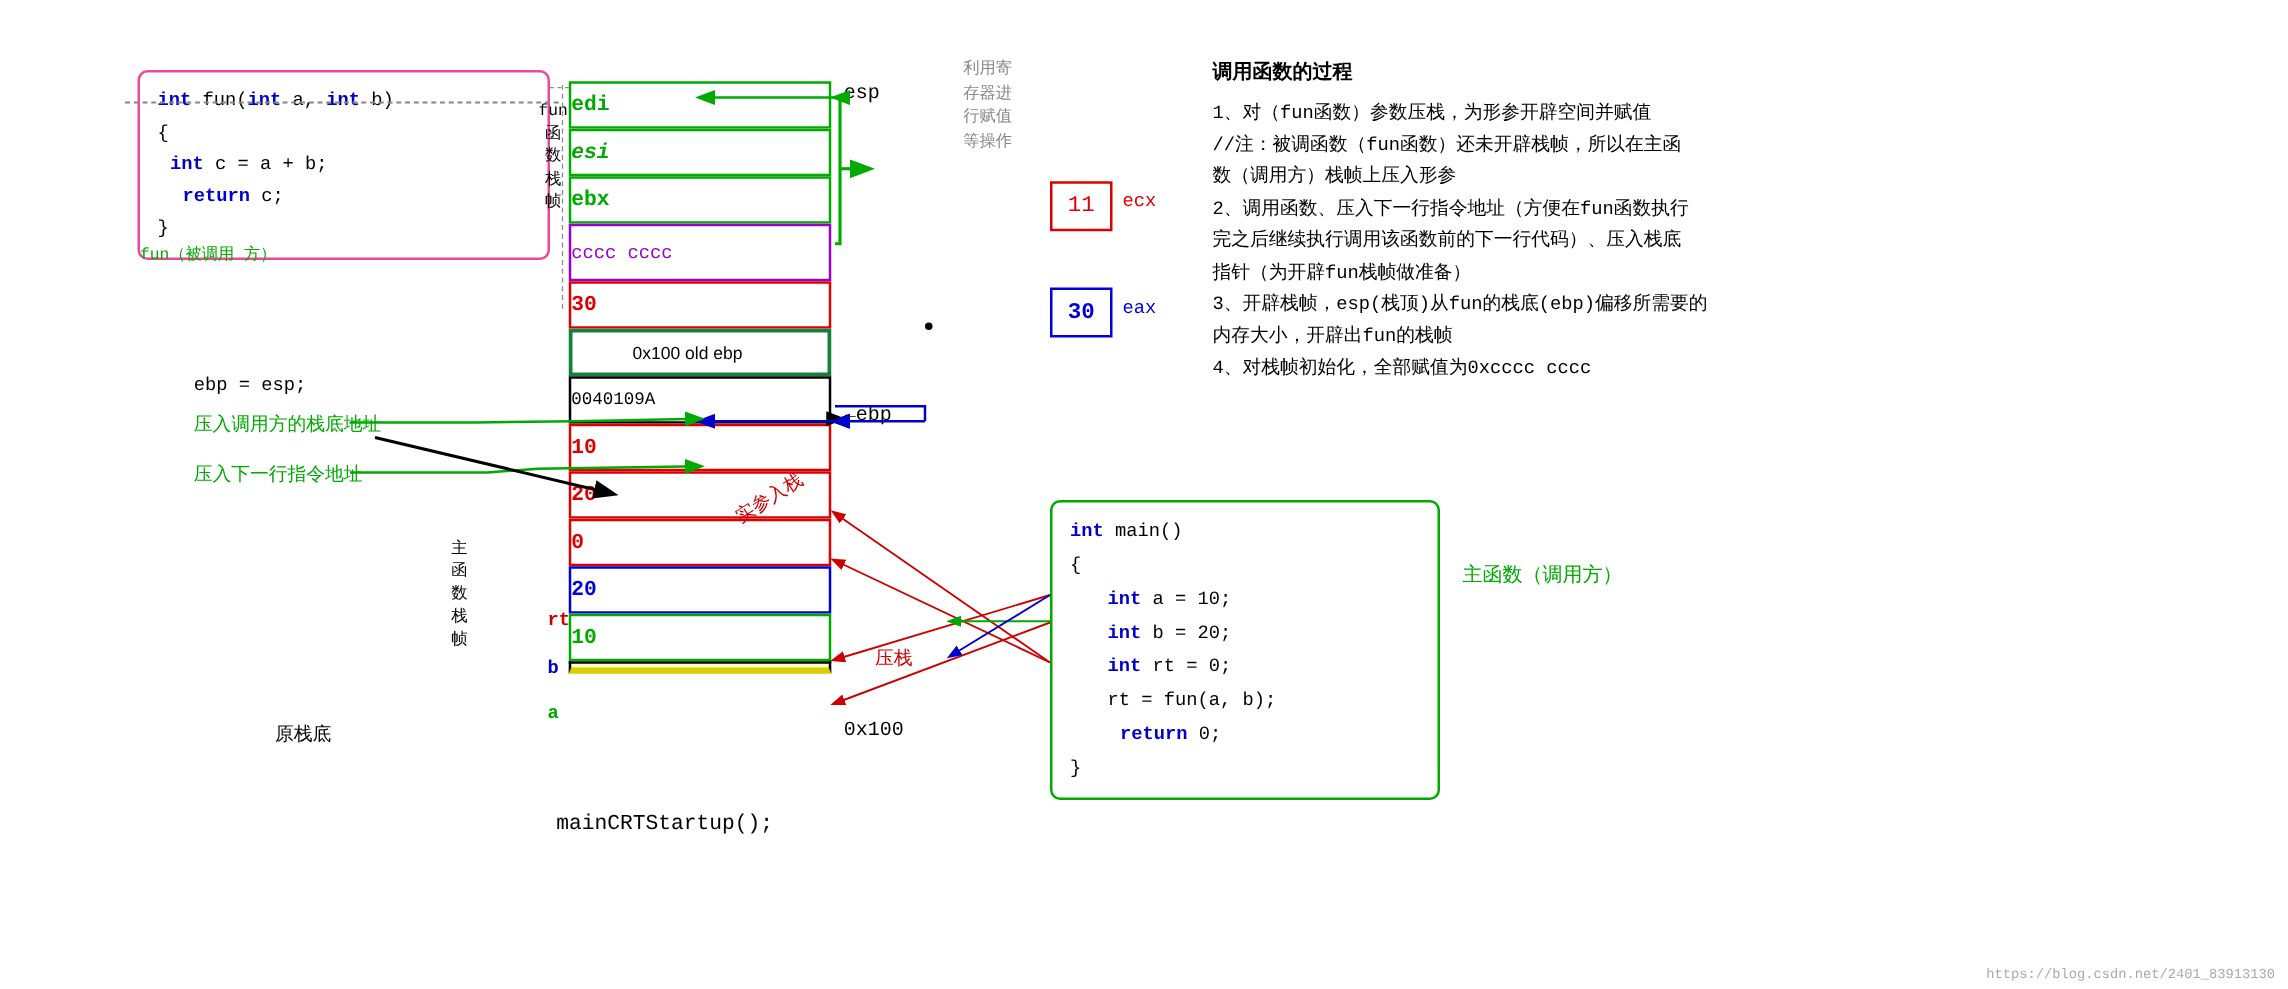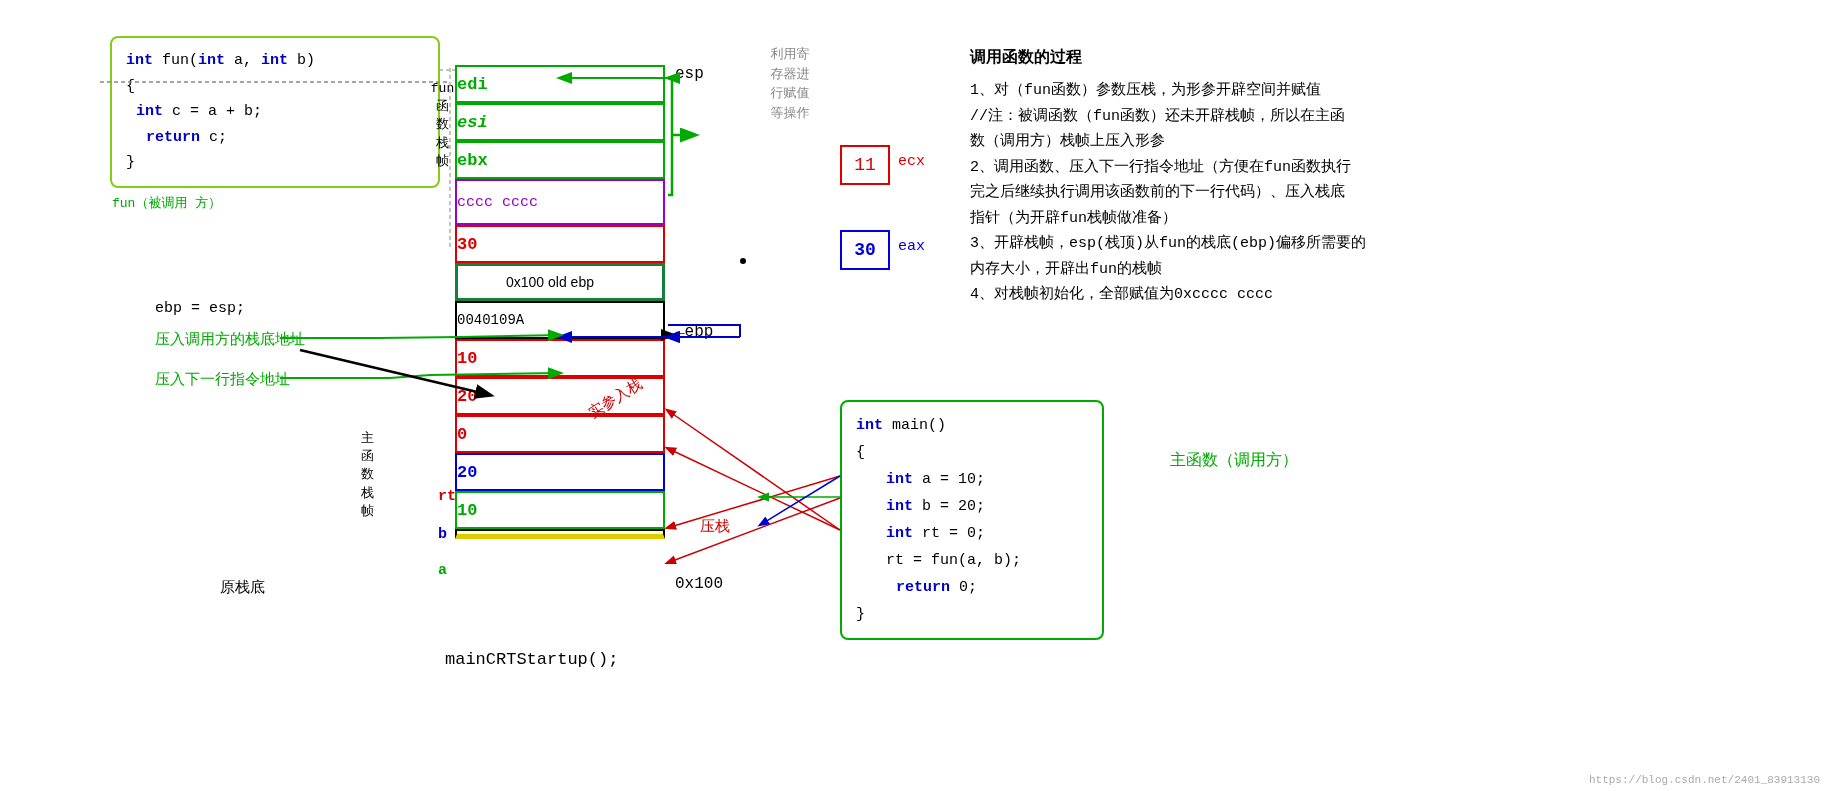--- a/index.html
+++ b/index.html
@@ -9,37 +9,37 @@
       background: #fff;
       font-family: 'Courier New', monospace;
       position: relative;
       overflow: hidden;
     }
 
     
     .fun-code-box {
       position: absolute;
       left: 110px;
-      top: 36px;
+      top: 56px;
       width: 330px;
-      border: 2px solid #84cc16;
+      border: 2px solid #ec4899;
       border-radius: 8px;
       padding: 10px 14px;
       background: #fff;
       font-size: 15px;
       line-height: 1.7;
     }
     .fun-code-box .kw { color: #0000cc; font-weight: bold; }
 
     
     .main-code-box {
       position: absolute;
       left: 840px;
       top: 400px;
-      width: 264px;
+      width: 312px;
       border: 2px solid #00aa00;
       border-radius: 8px;
       padding: 10px 14px;
       background: #fff;
       font-size: 15px;
       line-height: 1.8;
     }
     .main-code-box .kw { color: #0000cc; font-weight: bold; }
 
     

